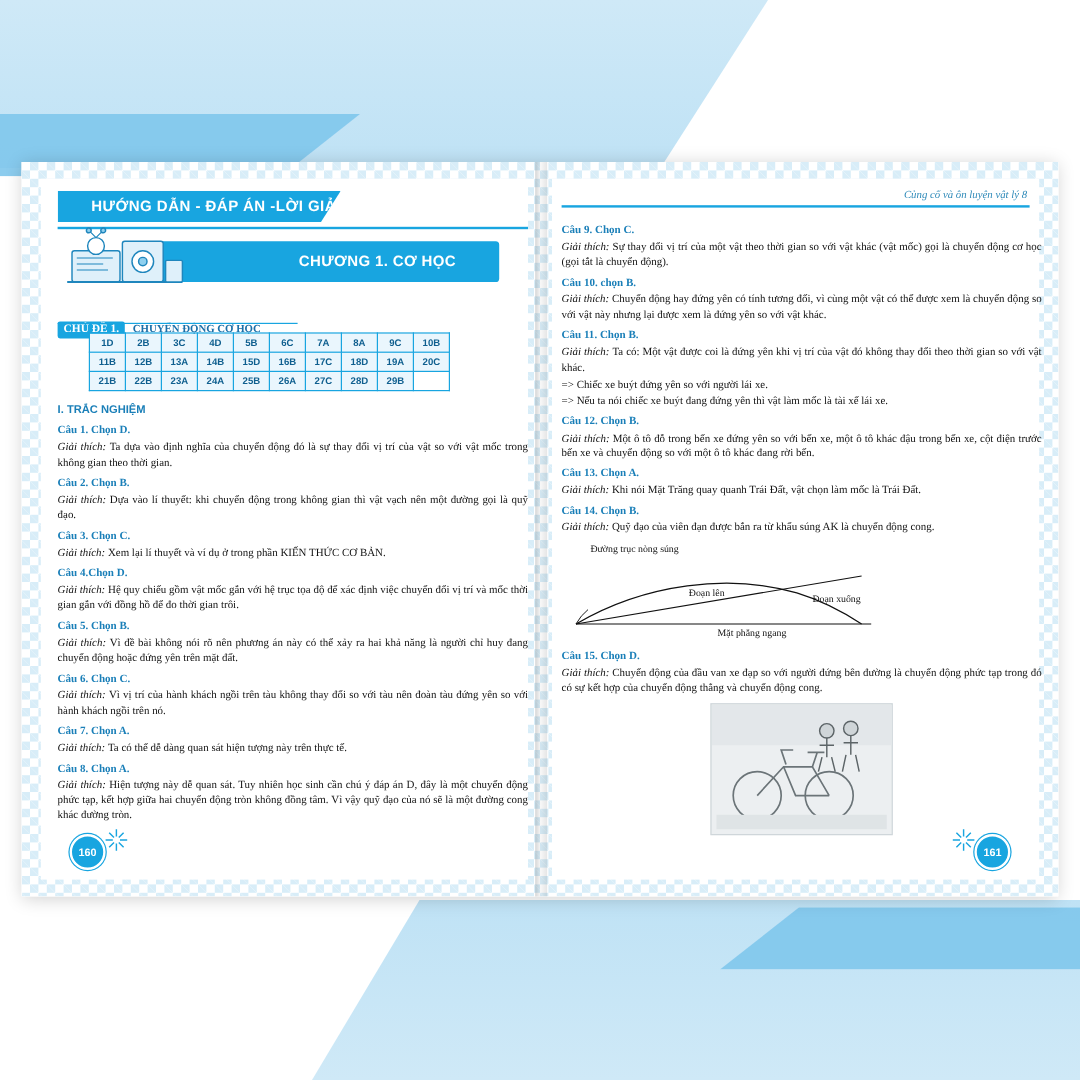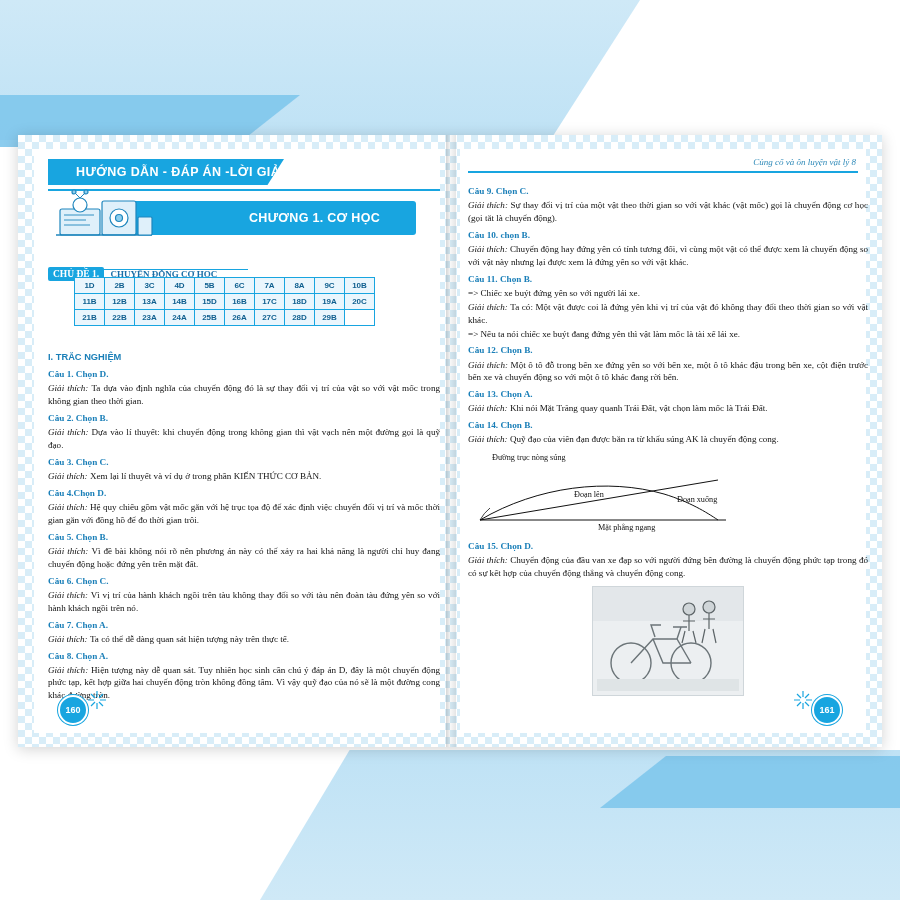--- a/index.html
+++ b/index.html
@@ -116,21 +116,21 @@
     margin-left:12px;
   }
 
   
   .col{
     position:absolute;font-family:"Liberation Serif",serif;font-size:9.1px;line-height:1.42;
     color:#111;text-align:justify;
   }
   .col.left-col{left:14px;top:186px;width:392px;}
   .col.right-col{left:8px;top:32px;width:400px;}
-  .sec{color:#1a7fb8;font-weight:bold;font-size:9.3px;font-family:"Liberation Sans",sans-serif;margin:16px 0 3px 0;}
+  .sec{color:#1a7fb8;font-weight:bold;font-size:9.3px;font-family:"Liberation Sans",sans-serif;margin:0 0 3px 0;}
   .q{color:#1a7fb8;font-weight:bold;margin:4px 0 1px 0;font-family:"Liberation Serif",serif;font-size:9.2px;}
   .a{margin:0 0 1px 0;}
   .lbl{font-style:italic;}
 
   
   .diagram{position:relative;height:86px;margin:4px 0 2px 0;}
   .diagram svg{position:absolute;left:0;top:0;}
   .dlab{
     position:absolute;font-size:8.2px;font-family:"Liberation Serif",serif;color:#111;
   }
@@ -281,22 +281,22 @@
         <div class="hdr-right-text">Củng cố và ôn luyện vật lý 8</div>
         <div class="hdr-rule-r"></div>
 
         <div class="col right-col">
           <div id="right-items-a">
               <div class="q">Câu 9. Chọn C.</div>
               <div class="a"><span class="lbl">Giải thích: </span>Sự thay đổi vị trí của một vật theo thời gian so với vật khác (vật mốc) gọi là chuyển động cơ học (gọi tắt là chuyển động).</div>
               <div class="q">Câu 10. chọn B.</div>
               <div class="a"><span class="lbl">Giải thích: </span>Chuyển động hay đứng yên có tính tương đối, vì cùng một vật có thể được xem là chuyển động so với vật này nhưng lại được xem là đứng yên so với vật khác.</div>
               <div class="q">Câu 11. Chọn B.</div>
+              <div class="a"><span class="lbl">Giải thích: </span>Ta có: Một vật được coi là đứng yên khi vị trí của vật đó không thay đổi theo thời gian so với vật khác.</div>
               <div class="a">=&gt; Chiếc xe buýt đứng yên so với người lái xe.</div>
-              <div class="a"><span class="lbl">Giải thích: </span>Ta có: Một vật được coi là đứng yên khi vị trí của vật đó không thay đổi theo thời gian so với vật khác.</div>
               <div class="a">=&gt; Nếu ta nói chiếc xe buýt đang đứng yên thì vật làm mốc là tài xế lái xe.</div>
               <div class="q">Câu 12. Chọn B.</div>
               <div class="a"><span class="lbl">Giải thích: </span>Một ô tô đỗ trong bến xe đứng yên so với bến xe, một ô tô khác đậu trong bến xe, cột điện trước bến xe và chuyển động so với một ô tô khác đang rời bến.</div>
               <div class="q">Câu 13. Chọn A.</div>
               <div class="a"><span class="lbl">Giải thích: </span>Khi nói Mặt Trăng quay quanh Trái Đất, vật chọn làm mốc là Trái Đất.</div>
               <div class="q">Câu 14. Chọn B.</div>
               <div class="a"><span class="lbl">Giải thích: </span>Quỹ đạo của viên đạn được bắn ra từ khẩu súng AK là chuyển động cong.</div>
             </div>
 
           <div class="diagram">

